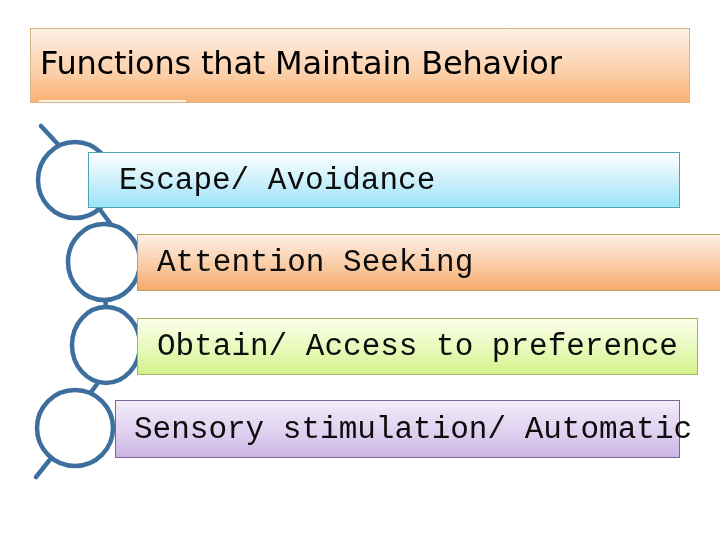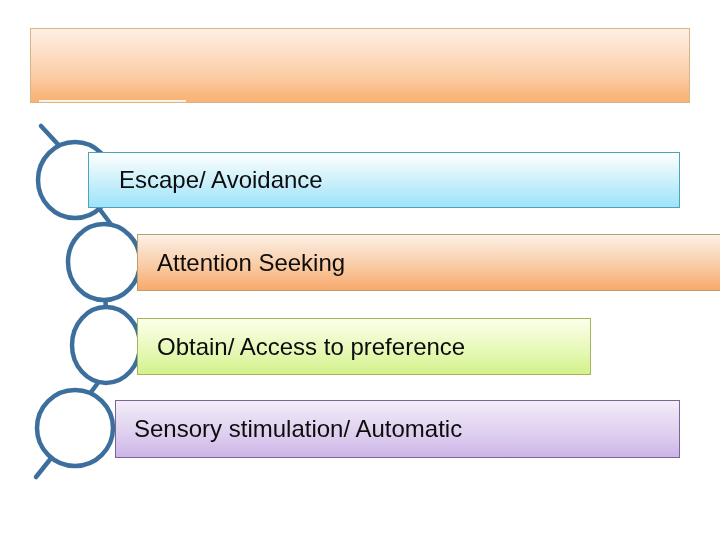--- a/index.html
+++ b/index.html
@@ -73,22 +73,22 @@
   
   .bar {
     position: absolute;
     box-sizing: border-box;
     border-width: 1px;
     border-style: solid;
     display: flex;
     align-items: center;
   }
   .bar-label {
-    font-family: Liberation Sans, sans-serif;
-    font-size: 24px;
+    font-family: Liberation Mono, monospace;
+    font-size: 31px;
     color: #0d0d0d;
     white-space: nowrap;
     line-height: 1;
   }
 
   #bar-0 {
     left: 88px;
     top: 152px;
     width: 592px;
     height: 56px;
@@ -113,21 +113,21 @@
         #fbe0ca 24%,
         #f9c79d 62%,
         #f8b179 90%,
         #f7aa6e 100%);
   }
   #bar-1 .bar-label { margin-left: 19px; }
 
   #bar-2 {
     left: 137px;
     top: 318px;
-    width: 454px;
+    width: 561px;
     height: 57px;
     border-color: #a6b45f;
     background: linear-gradient(to bottom,
         #fbffe9 0%,
         #f3fcd5 24%,
         #e4f8b3 62%,
         #d7f394 90%,
         #d2f18c 100%);
   }
   #bar-2 .bar-label { margin-left: 19px; }
@@ -146,20 +146,21 @@
         #cbb4e6 100%);
   }
   #bar-3 .bar-label { margin-left: 18px; }
 </style>
 </head>
 <body>
 
 <div id="slide">
 
   <div id="title-banner">
+    <div id="title-text">Functions that Maintain Behavior</div>
     <div id="title-underline"></div>
   </div>
 
   <svg id="chain-svg" viewBox="0 0 720 540">
     <g fill="none" stroke="#3d6f9e" stroke-width="4.5" stroke-linecap="round">
 
       <line x1="41" y1="126" x2="66" y2="153"></line>
 
       <line x1="95" y1="203" x2="113" y2="227"></line>
 

